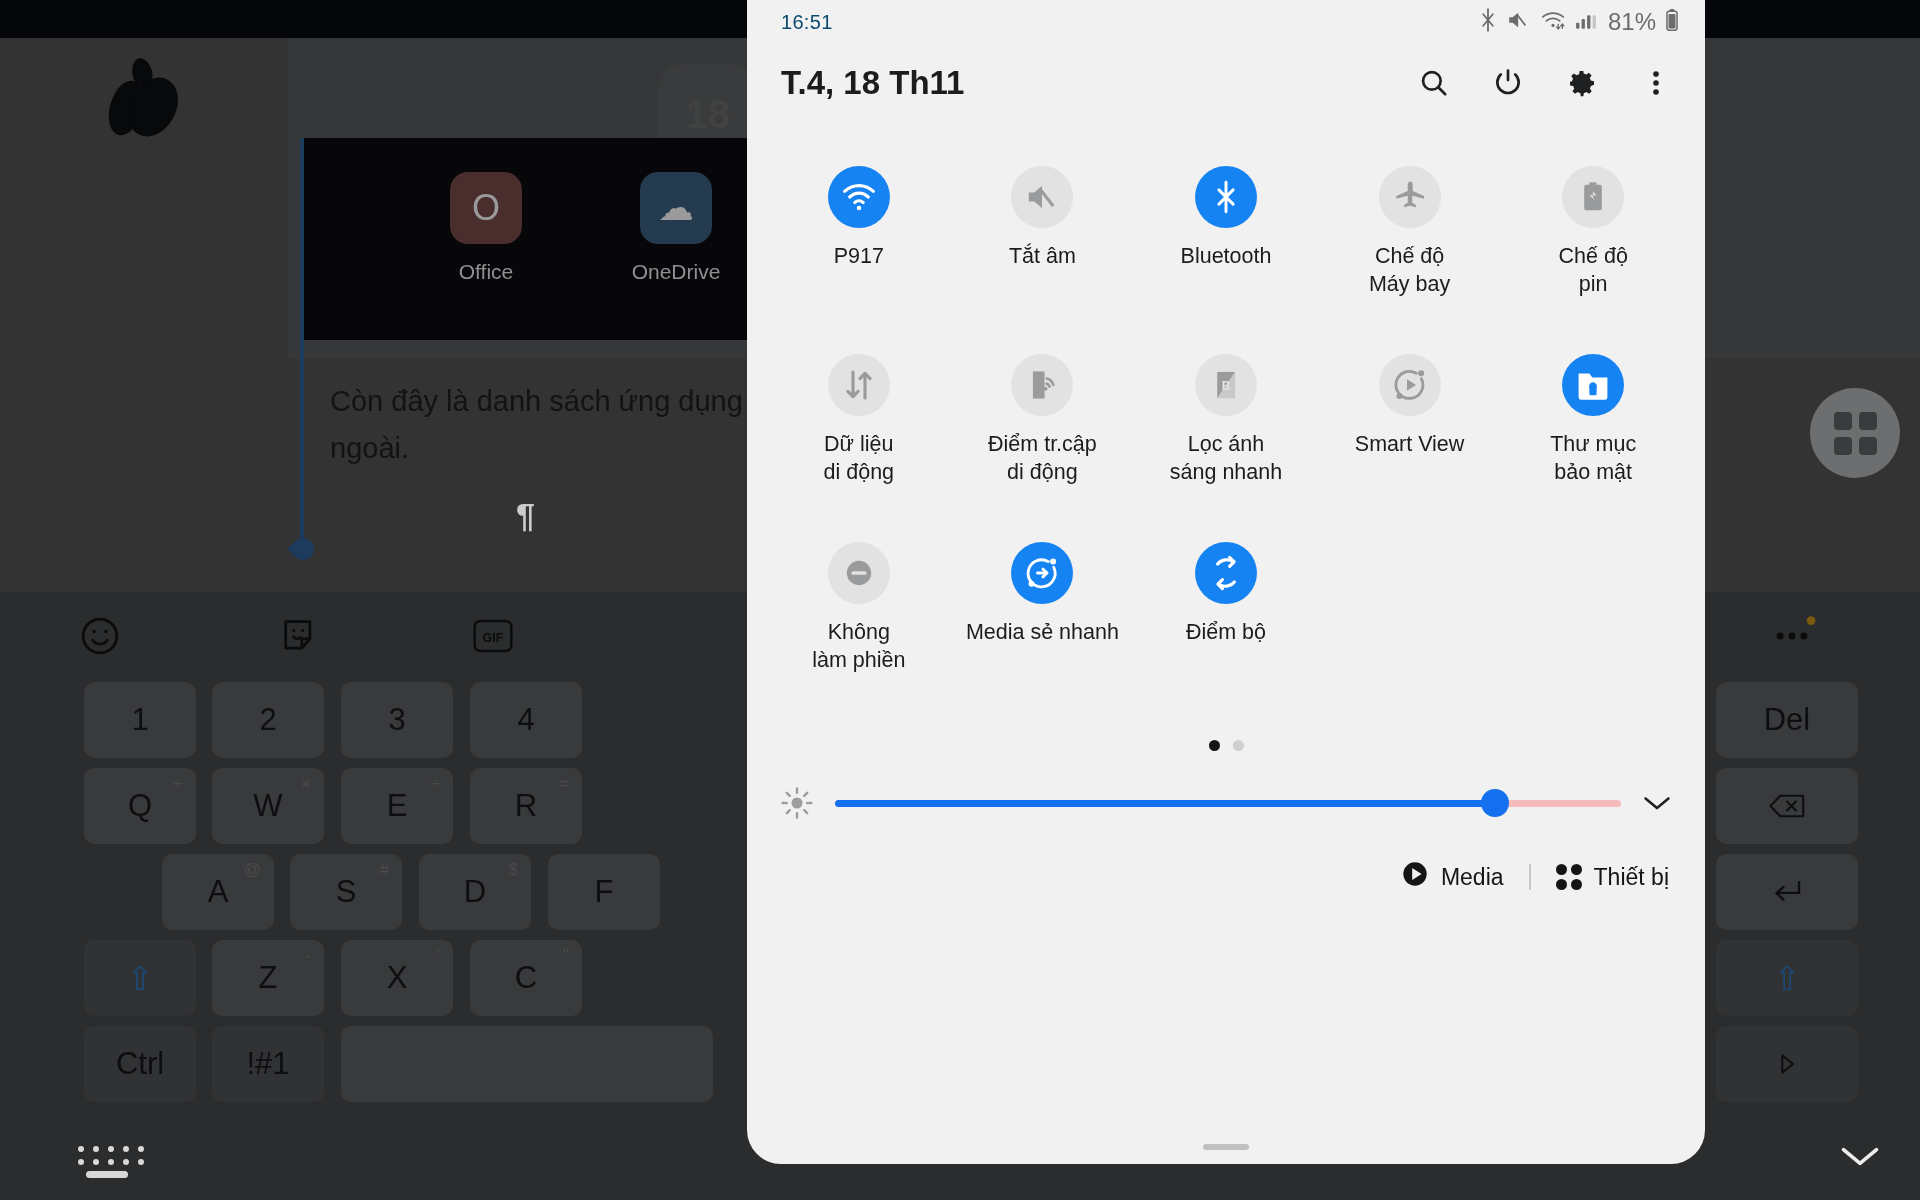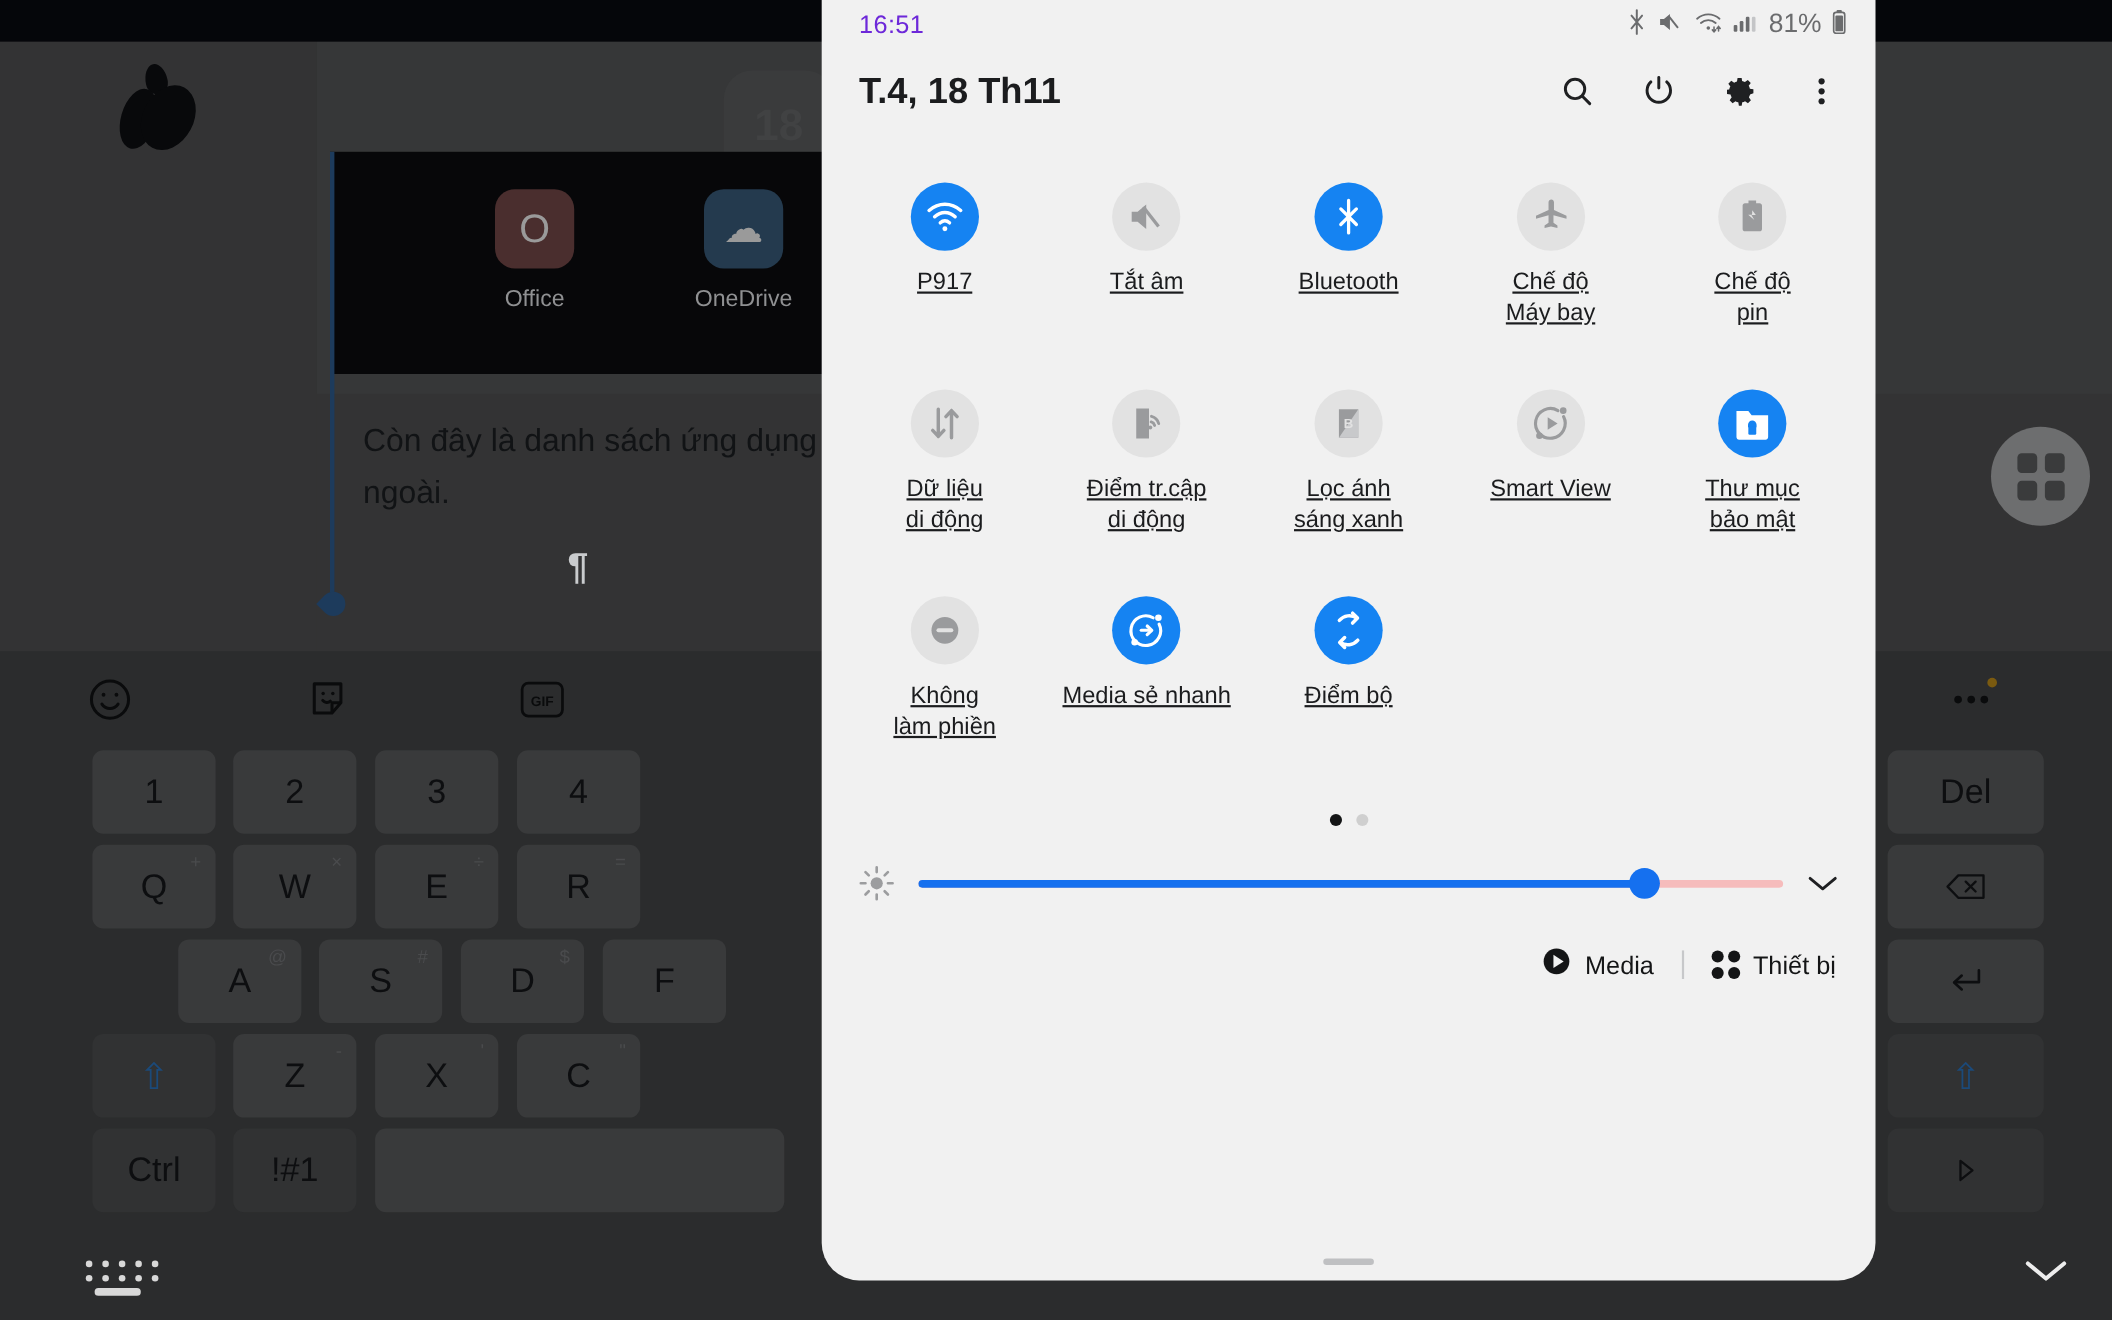--- a/index.html
+++ b/index.html
@@ -108,21 +108,21 @@
   
   #qs {
     position: absolute; left: 747px; top: 0; width: 958px; height: 1164px;
     background: #f1f1f1; border-radius: 0 0 34px 34px;
     overflow: hidden;
   }
   #qs-statusbar {
     position: relative; height: 44px; display: flex; align-items: center;
     padding: 0 26px 0 34px;
   }
-  #qs-time { font-size: 23px; color: #6d28d9; letter-spacing: .3px; }
+  #qs-time { font-size: 20px; color: #0c4a6e; letter-spacing: .3px; }
   #qs-sysicons { margin-left: auto; display: flex; align-items: center; gap: 9px; color: #6b6c6e; }
   #qs-sysicons .pct { font-size: 24px; color: #6b6c6e; margin-left: 2px; }
 
   #qs-header { display: flex; align-items: center; padding: 8px 28px 0 34px; height: 70px; font-weight: bold; }
   #qs-date { font-size: 33px; color: #1b1c1e; }
   #qs-actions { margin-left: auto; display: flex; align-items: center; gap: 32px; }
   .qs-action { width: 42px; height: 42px; display: flex; align-items: center; justify-content: center; color: #1f2022; }
 
   #qs-grid {
     padding: 52px 20px 0 20px;
@@ -131,21 +131,21 @@
   }
   .tile { display: flex; flex-direction: column; align-items: center; }
   .tile .bubble {
     width: 62px; height: 62px; border-radius: 50%;
     display: flex; align-items: center; justify-content: center;
   }
   .tile.on .bubble { background: #1583f2; color: #ffffff; }
   .tile.off .bubble { background: #e2e2e2; color: #9a9b9d; }
   .tile .label {
     margin-top: 15px; font-size: 21.5px; line-height: 1.28;
-    text-align: center; color: #1b1c1e; white-space: pre-line; text-decoration: underline;
+    text-align: center; color: #1b1c1e; white-space: pre-line;
   }
 
   #qs-pager { display: flex; justify-content: center; align-items: center; gap: 13px; margin-top: 66px; }
   #qs-pager i { width: 11px; height: 11px; border-radius: 50%; background: #cfcfcf; display: block; }
   #qs-pager i.active { background: #141516; }
 
   #qs-bright { display: flex; align-items: center; padding: 0 28px 0 28px; margin-top: 24px; height: 56px; }
   #bright-icon { width: 44px; display: flex; align-items: center; justify-content: center; color: #9c9d9f; }
   #bright-track {
     position: relative; flex: 1; height: 7px; margin: 0 16px;
@@ -553,21 +553,21 @@
 
       <div class="tile off">
         <span class="bubble">
           <svg width="32" height="32" viewBox="0 0 20 24" fill="#9a9b9d">
             <path d="M3.4 2.2h13.2v19.6H3.4z"></path>
             <path d="M3.4 21.8l13.2-19.6v19.6z" fill="#c8c9cb"></path>
             <text x="10" y="15.4" font-family="Liberation Sans, sans-serif" font-size="9" font-weight="bold" fill="#e2e2e2" text-anchor="middle">B</text>
           </svg>
         </span>
         <span class="label">Lọc ánh
-sáng xanh</span>
+sáng nhanh</span>
       </div>
 
 
       <div class="tile off">
         <span class="bubble">
           <svg width="36" height="36" viewBox="0 0 24 24" fill="none" stroke="#9a9b9d" stroke-width="1.9">
             <path d="M19.6 7.8a9 9 0 11-3.4-3.6" stroke-linecap="round"></path>
             <circle cx="19.4" cy="4.2" r="2" fill="#9a9b9d" stroke="none"></circle>
             <circle cx="5" cy="19.4" r="2" fill="#9a9b9d" stroke="none"></circle>
             <path d="M10 8.2l6 3.8-6 3.8z" fill="#9a9b9d" stroke="none"></path>

